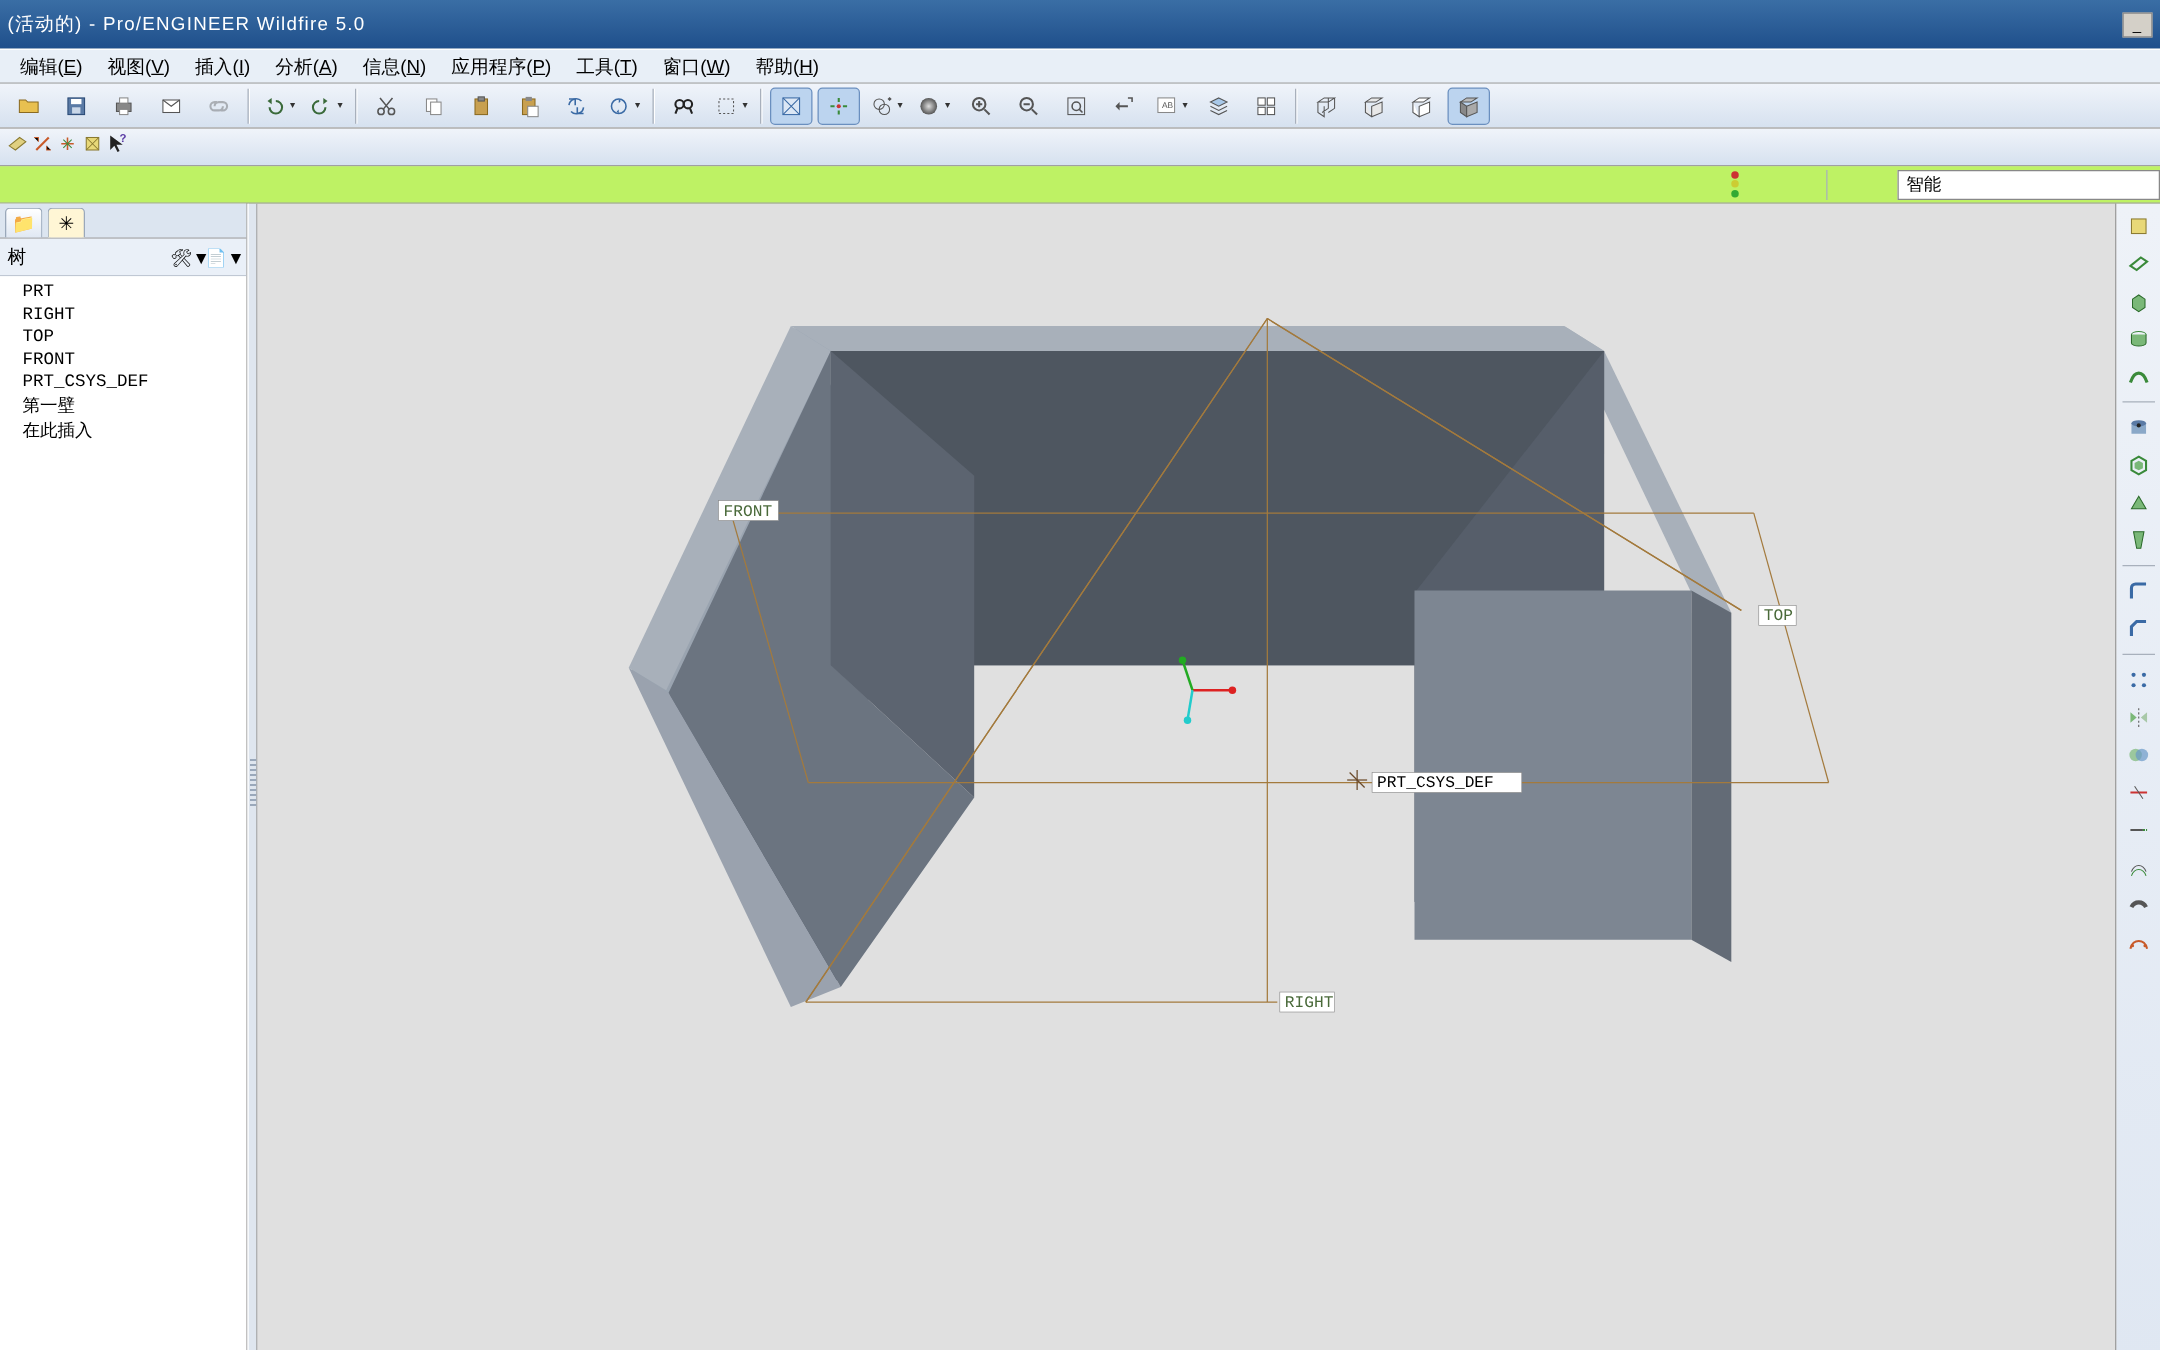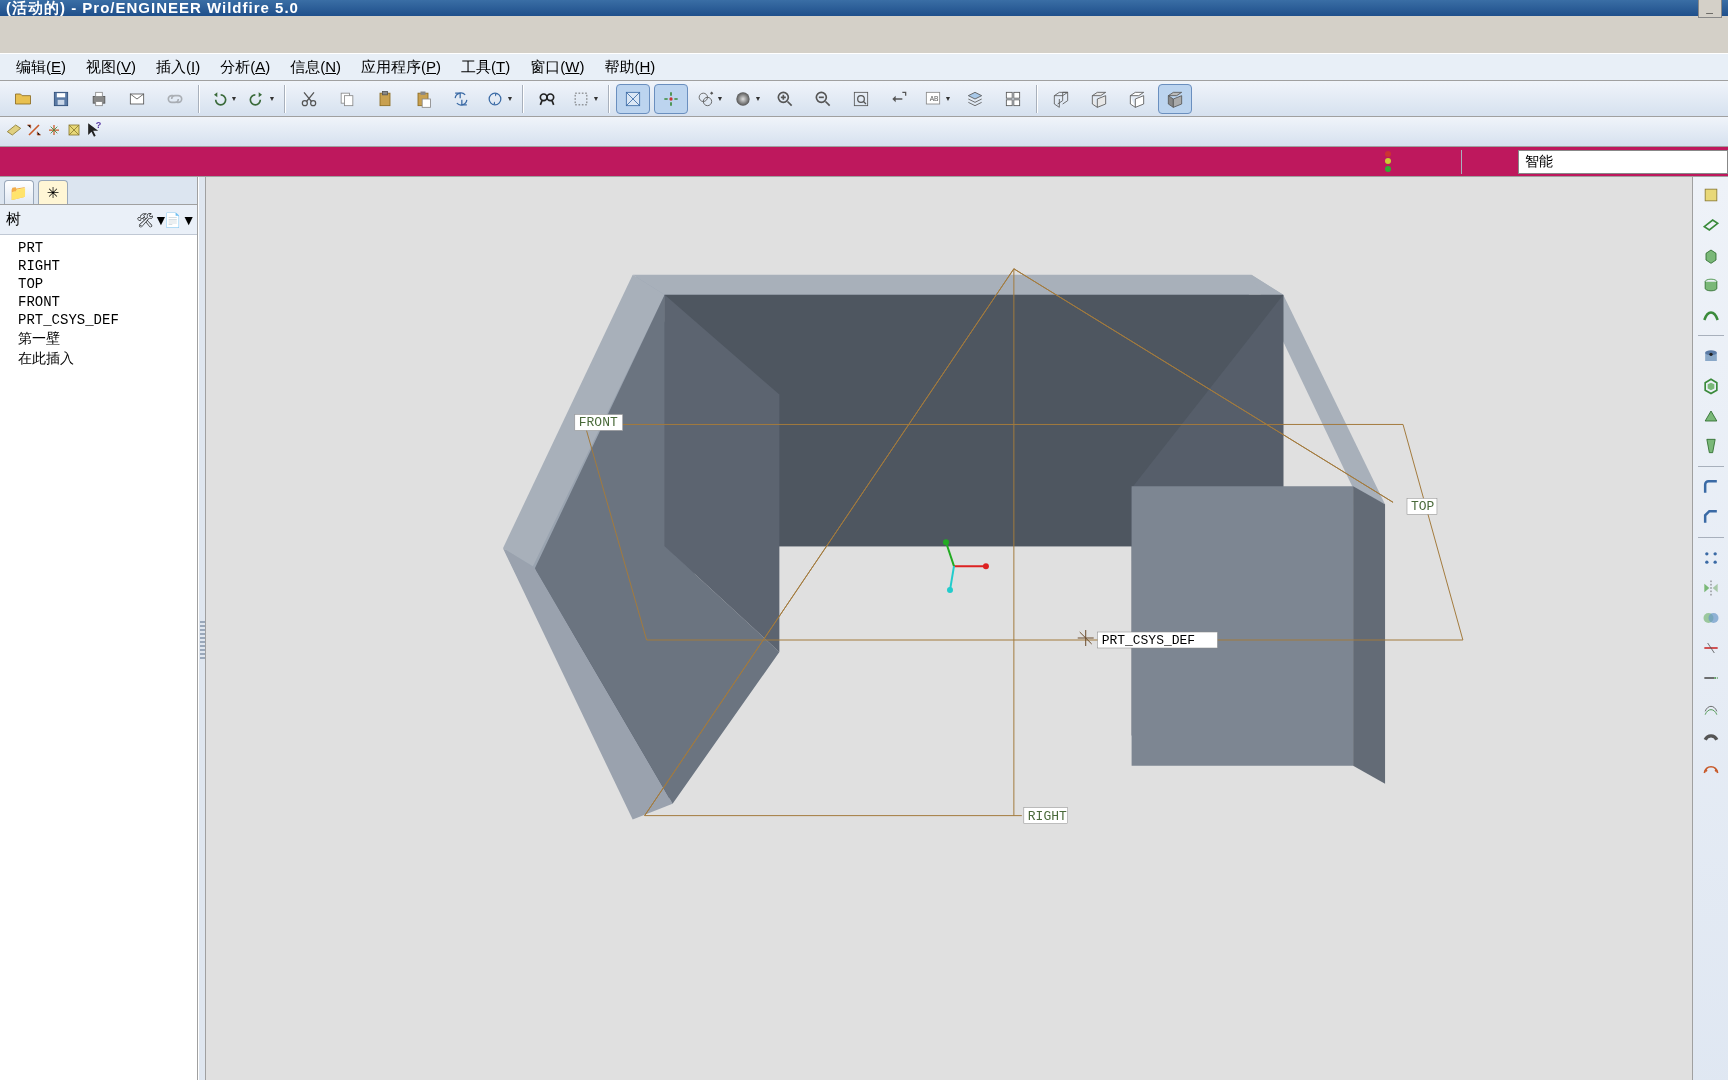--- a/index.html
+++ b/index.html
@@ -1,39 +1,39 @@
 <!DOCTYPE html>
 <html><head>
 <meta charset="utf-8">
 <style>
 * { box-sizing: border-box; margin: 0; padding: 0; font-family: "Microsoft YaHei", "SimSun", Arial, sans-serif; }
 html, body { width: 1728px; height: 1080px; overflow: hidden; background: #d4d0c8; }
 
 
-.titlebar { height: 16px; background: linear-gradient(to bottom, #3a6ea5, #1f4f8b); color: #fff; display: flex; align-items: center; padding: 0 6px; font-family: "Courier New", monospace; font-weight: bold; font-size: 15px; letter-spacing: 1px; }
+.titlebar { height: 39px; background: linear-gradient(to bottom, #3a6ea5, #1f4f8b); color: #fff; display: flex; align-items: center; padding: 0 6px; font-family: "Courier New", monospace; font-weight: normal; font-size: 15px; letter-spacing: 1px; }
 .titlebar .spacer { flex: 1; }
 .titlebar .winbtn { width: 24px; height: 20px; background: #d4d0c8; border: 1px solid #888; margin-left: 2px; display: flex; align-items: center; justify-content: center; color: #000; font-size: 12px; }
 
 
-.menubar { height: 28px; background: #e8eff7; border-top: 1px solid #fff; border-bottom: 1px solid #a0a0a0; display: flex; align-items: center; padding: 0 6px; font-size: 15px; margin-top: 37px; }
+.menubar { height: 28px; background: #e8eff7; border-top: 1px solid #fff; border-bottom: 1px solid #a0a0a0; display: flex; align-items: center; padding: 0 6px; font-size: 15px; }
 .menubar .menuitem { padding: 2px 10px; cursor: default; }
 .menubar .menuitem .accel { text-decoration: underline; }
 
 
 .toolbar { height: 36px; background: linear-gradient(to bottom, #f0f4fa, #d6e1ef); border-bottom: 1px solid #a0a0a0; display: flex; align-items: center; padding: 0 4px; }
 .toolbar .tbtn { width: 34px; height: 30px; margin: 0 2px; border: 1px solid transparent; border-radius: 4px; display: flex; align-items: center; justify-content: center; font-size: 18px; cursor: default; }
 .toolbar .tbtn.active { border-color: #6a8fbf; background: #bcd4ef; }
 .toolbar .tsep { width: 2px; height: 28px; border-left: 1px solid #a8b0bc; border-right: 1px solid #fff; margin: 0 4px; }
 .toolbar .dropdown-caret { font-size: 7px; margin-left: 2px; color: #333; }
 
 
 .toolbar2 { height: 30px; background: linear-gradient(to bottom, #f0f4fa, #d6e1ef); border-bottom: 1px solid #a0a0a0; display: flex; align-items: center; padding: 0 4px; }
 
 
-.filterrow { height: 30px; background: #be185d; border-bottom: 1px solid #a0a0a0; display: flex; align-items: center; gap: 48px; }
+.filterrow { height: 30px; background: #bef264; border-bottom: 1px solid #a0a0a0; display: flex; align-items: center; gap: 48px; }
 .filterrow .spacer { flex: 1; }
 .filterrow .traffic { width: 18px; height: 22px; display: flex; flex-direction: column; align-items: center; justify-content: space-around; margin-right: 8px; }
 .filterrow .traffic .dot { width: 6px; height: 6px; border-radius: 50%; }
 .filterrow .smart { height: 24px; width: 210px; border: 1px solid #888; background: #fff; padding: 2px 6px; font-size: 14px; }
 
 
 .app-body { display: flex; height: calc(1080px - 28px - 28px - 36px - 30px - 30px); }
 .left-panel { width: 198px; background: linear-gradient(to bottom, #f2f5fa, #e4ebf4); border-right: 1px solid #a0a0a0; display: flex; flex-direction: column; }
 .left-tabs { height: 28px; display: flex; align-items: flex-end; padding: 0 4px; gap: 4px; background: #dce5f0; border-bottom: 1px solid #a0a0a0;}
 .left-tabs .tab { width: 30px; height: 24px; background: linear-gradient(to bottom,#fff,#e0e8f3); border:1px solid #9aa8ba; border-bottom:none; border-radius: 4px 4px 0 0; display:flex; align-items:center; justify-content:center; font-size:15px;}

